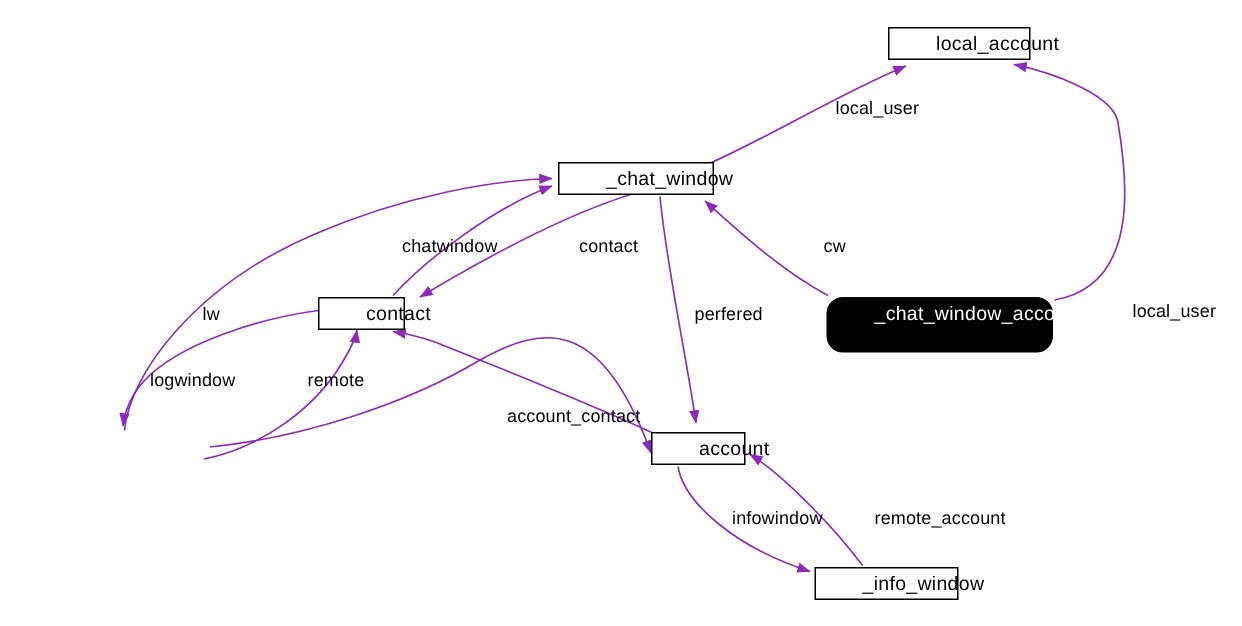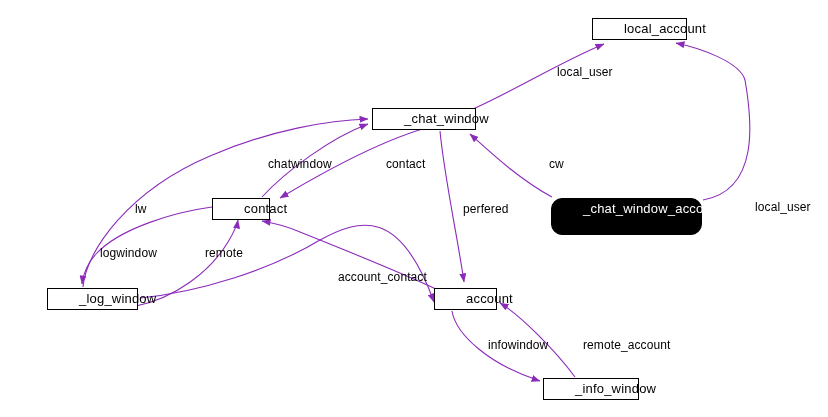--- a/index.html
+++ b/index.html
@@ -107,23 +107,20 @@
   </div>
 
   <div class="node highlight" style="left:551px; top:198px; width:151px; height:37px;border-radius:11px;">
     <span>_chat_window_account</span>
   </div>
 
   <div class="node" style="left:212px; top:198px; width:58px; height:22px;">
     <span>contact</span>
   </div>
 
-  <div class="node" style="left:47px; top:288px; width:91px; height:22px;">
-    <span>_log_window</span>
-  </div>
 
   <div class="node" style="left:434px; top:288px; width:63px; height:22px;">
     <span>account</span>
   </div>
 
   <div class="node" style="left:543px; top:378px; width:96px; height:22px;">
     <span>_info_window</span>
   </div>
 
   <div class="edge-label" style="left:557px; top:65px;">local_user</div>

